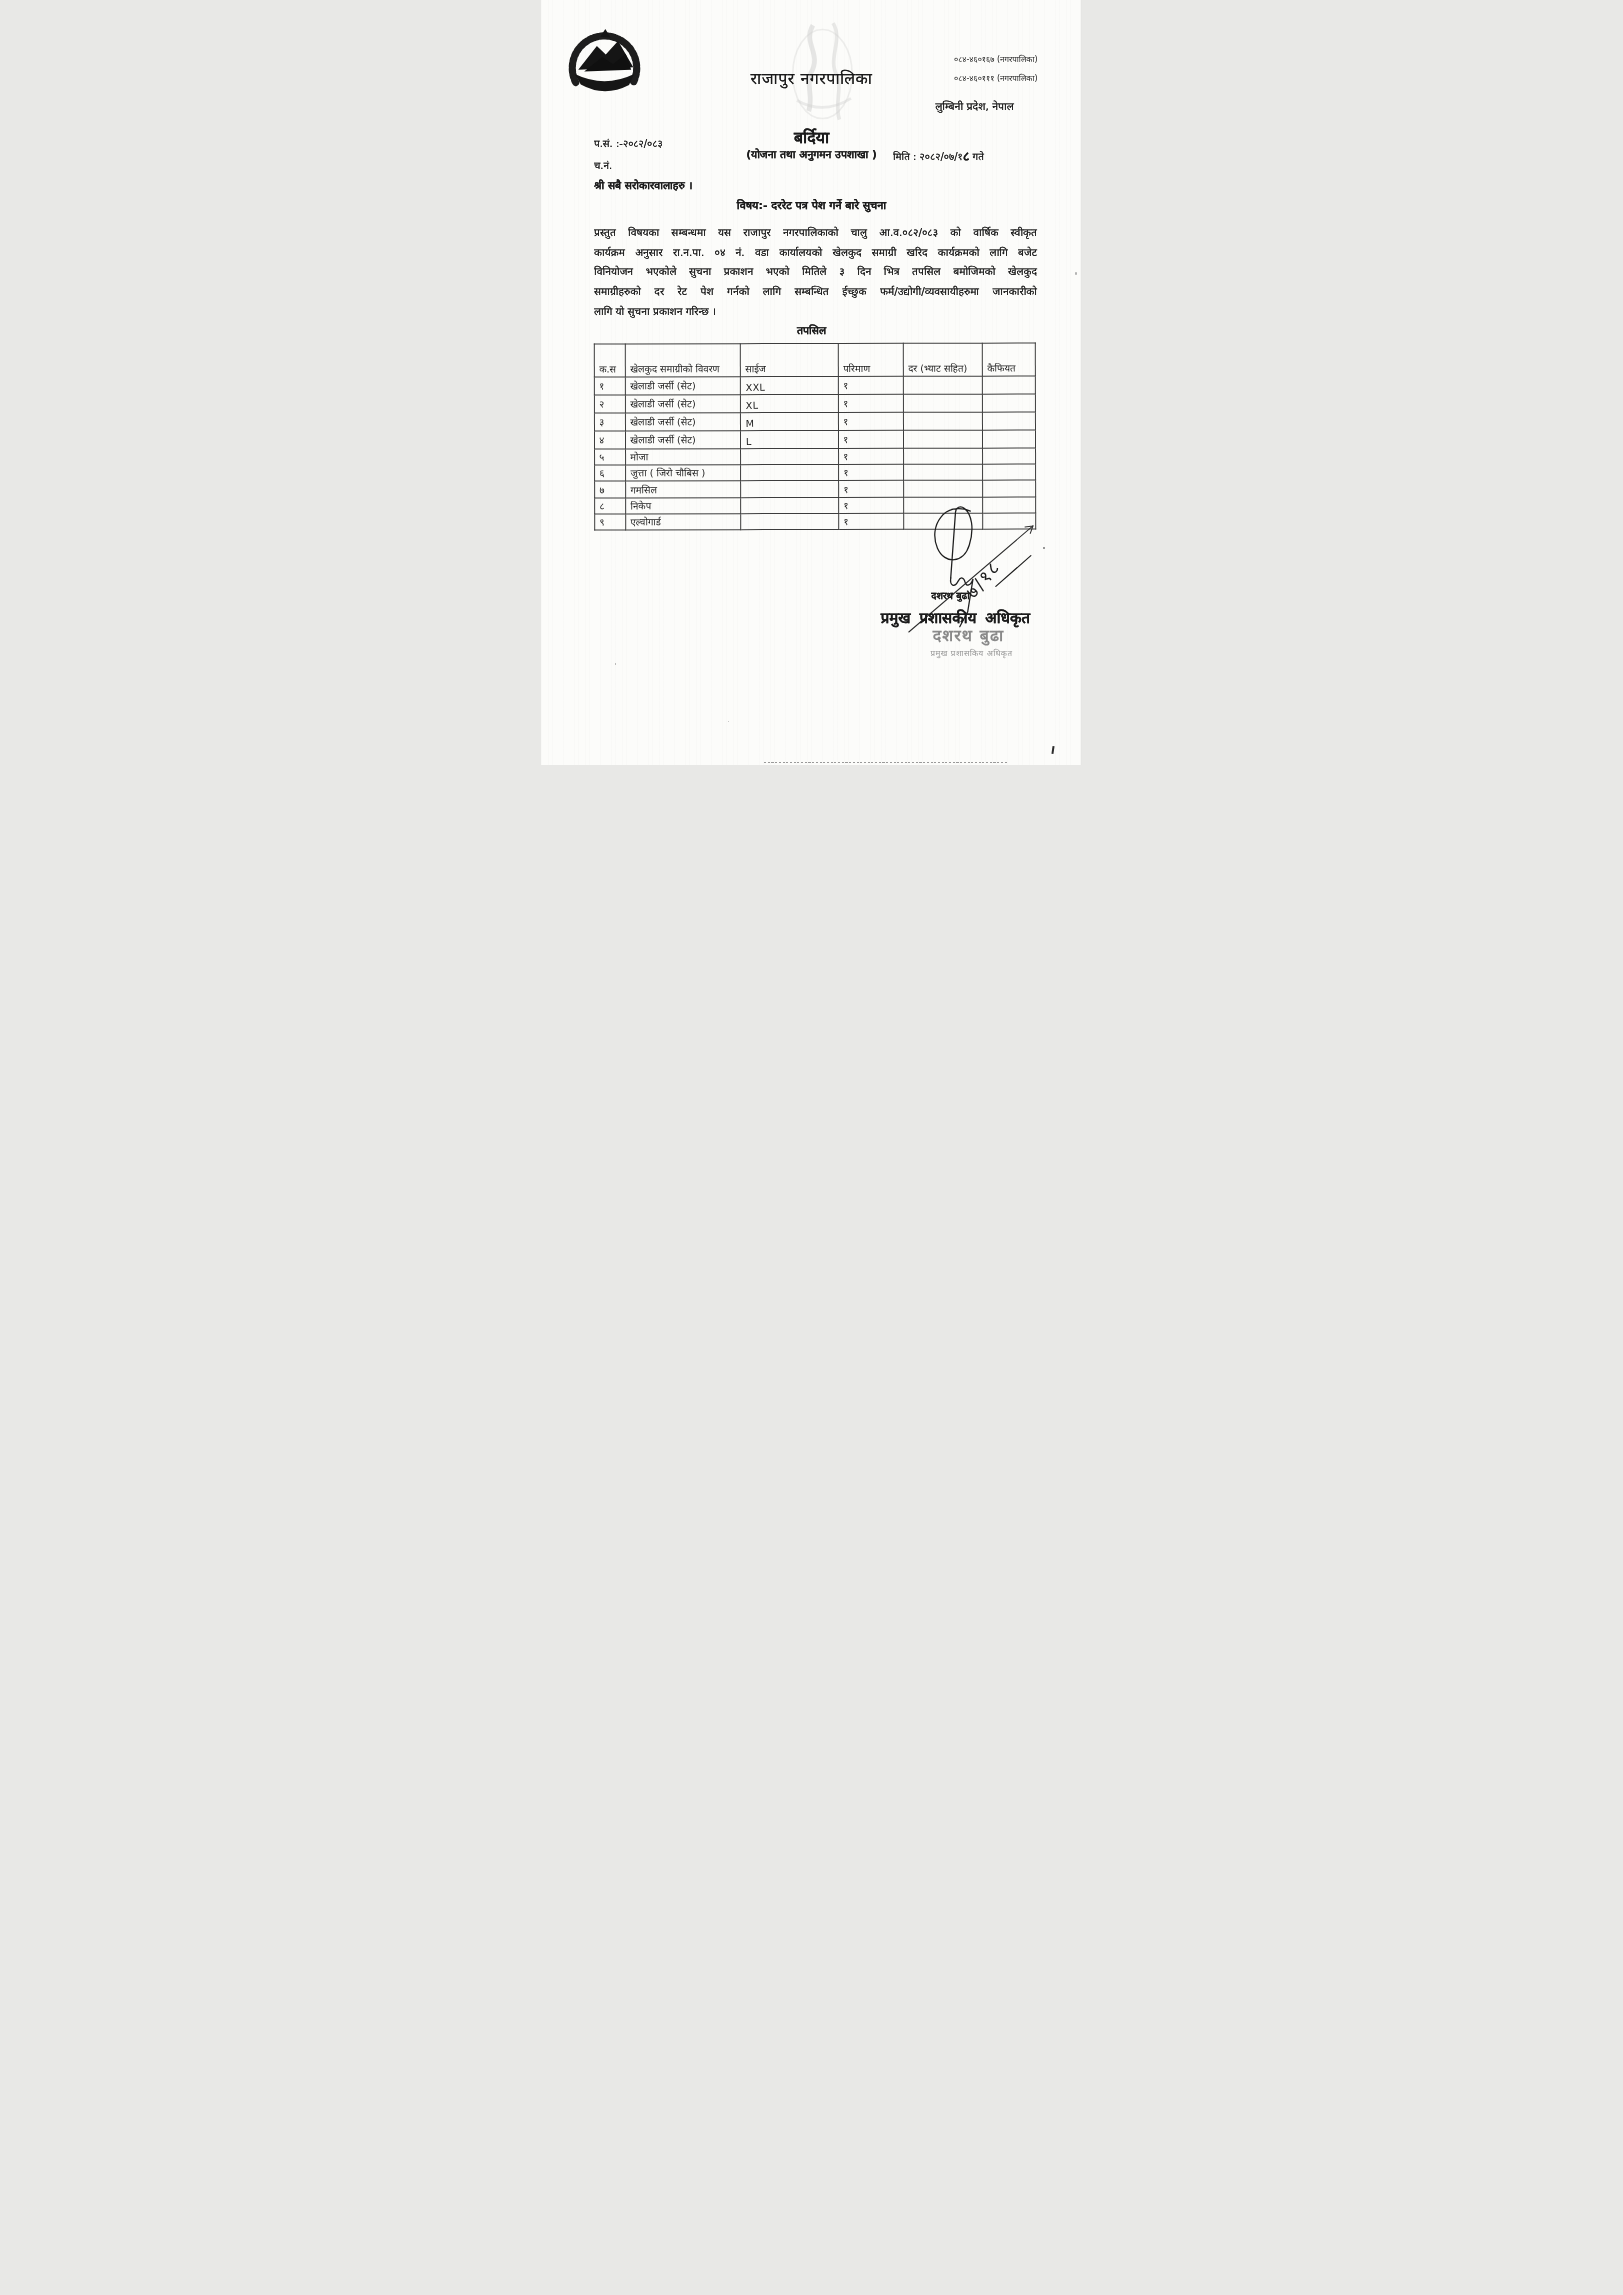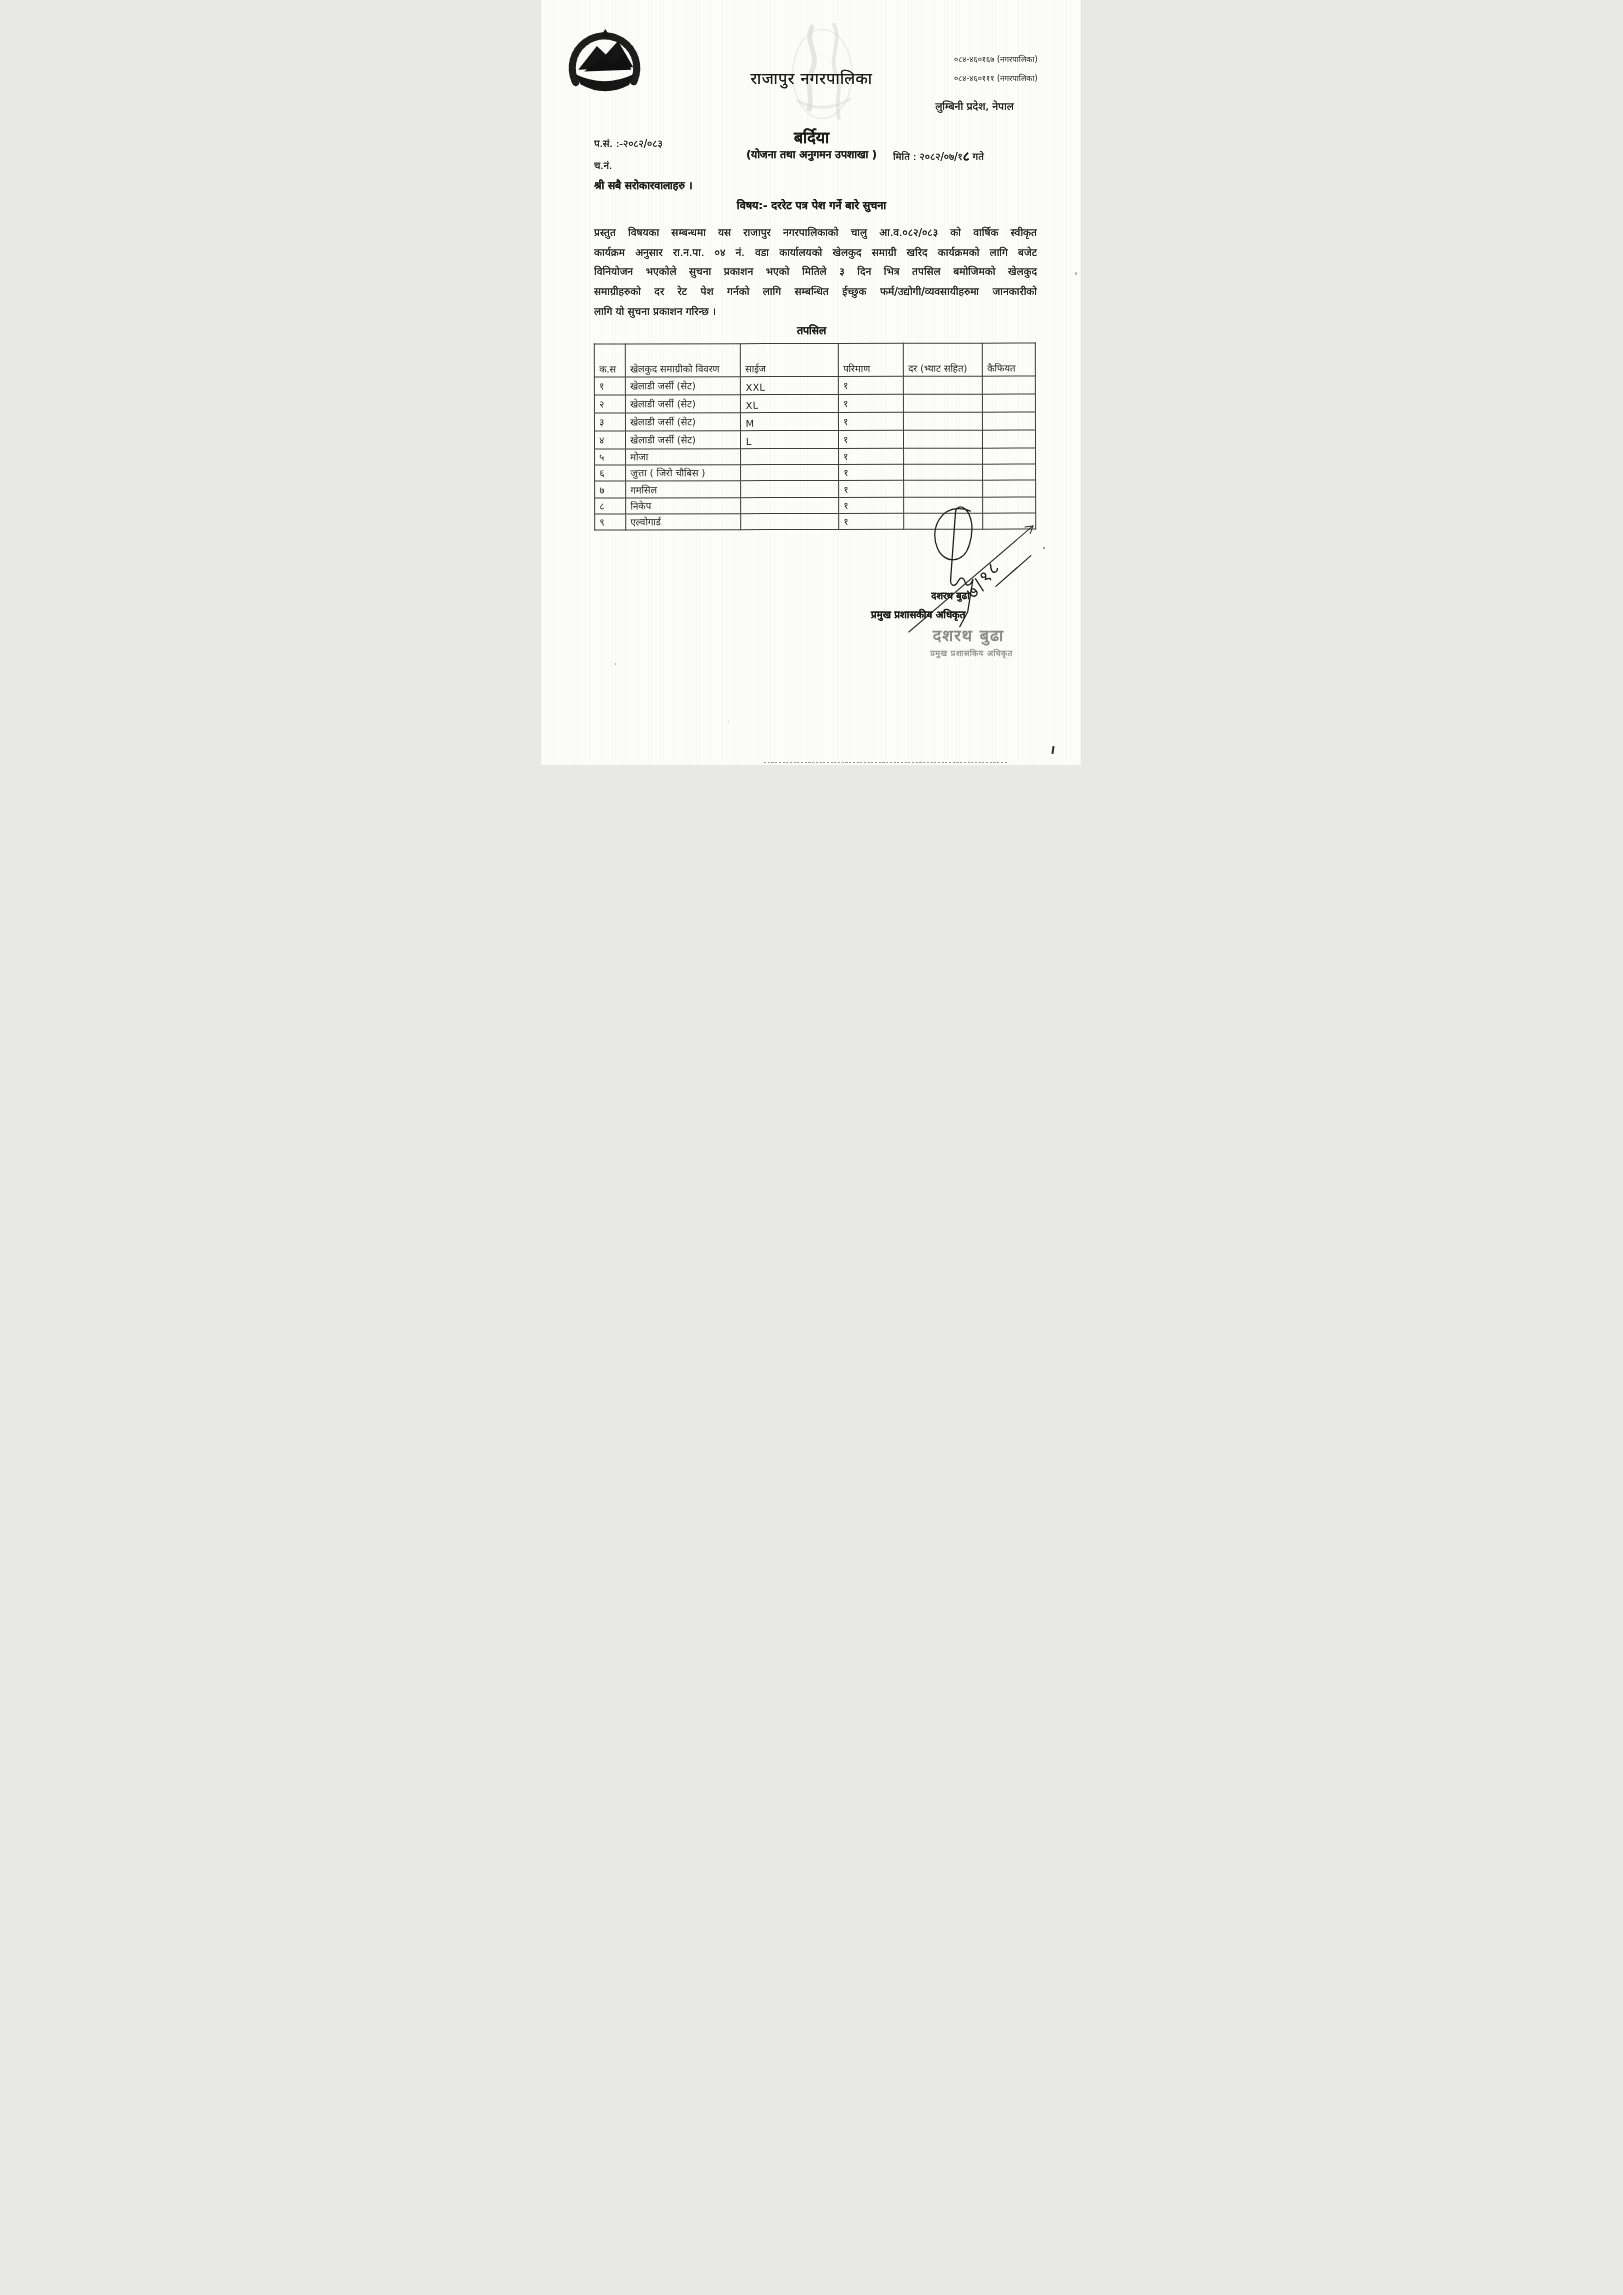--- a/index.html
+++ b/index.html
@@ -57,24 +57,24 @@
   .rate-table thead tr{height:30px;}
   .rate-table tbody tr{height:15.4px;}
   .rate-table tbody tr.tall{height:18px;}
   .cell-size{font-weight:600;font-size:13.3px;letter-spacing:0.3px;transform:rotate(-1deg);padding-left:6.4px;}
   .cell-qty{padding-left:7.4px;}
 
   .sig-svg{left:319px;top:499px;width:191px;height:144px;}
   .hand-note{left:428px;top:583px;font-size:18px;font-weight:400;color:#1d1d1d;
     transform:rotate(-50deg);transform-origin:0 50%;letter-spacing:2.1px;white-space:nowrap;}
   .signer-name{left:351px;top:589px;width:117px;text-align:center;font-size:9.6px;font-weight:600;}
-  .signer-title{left:330px;top:607px;width:159px;text-align:left;font-size:10px;font-weight:600;}
+  .signer-title{left:330px;top:607px;width:159px;text-align:right;font-size:15px;font-weight:600;font-family:Liberation Mono, monospace;}
   .stamp-name{left:345px;top:624px;width:165px;text-align:center;font-size:16px;font-weight:700;
     color:#8a8a8a;letter-spacing:1.1px;filter:blur(0.2px);}
-  .stamp-title{left:351px;top:647px;width:159px;text-align:center;font-size:8px;font-weight:700;
+  .stamp-title{left:351px;top:647px;width:159px;text-align:center;font-size:8px;font-weight:400;
     color:#939393;letter-spacing:0.5px;filter:blur(0.2px);}
 
   .bottom-line{left:223px;top:762px;width:244px;height:1.1px;opacity:.55;
     background:repeating-linear-gradient(90deg,#4a4a4a 0 2.1px,transparent 2.1px 3.7px);}
   .speck{background:#777;border-radius:50%;}
   .edge-tick{left:511px;top:746px;width:2.1px;height:8px;background:#2c2c2c;transform:rotate(8deg);}
 </style>
 </head>
 <body>
 

